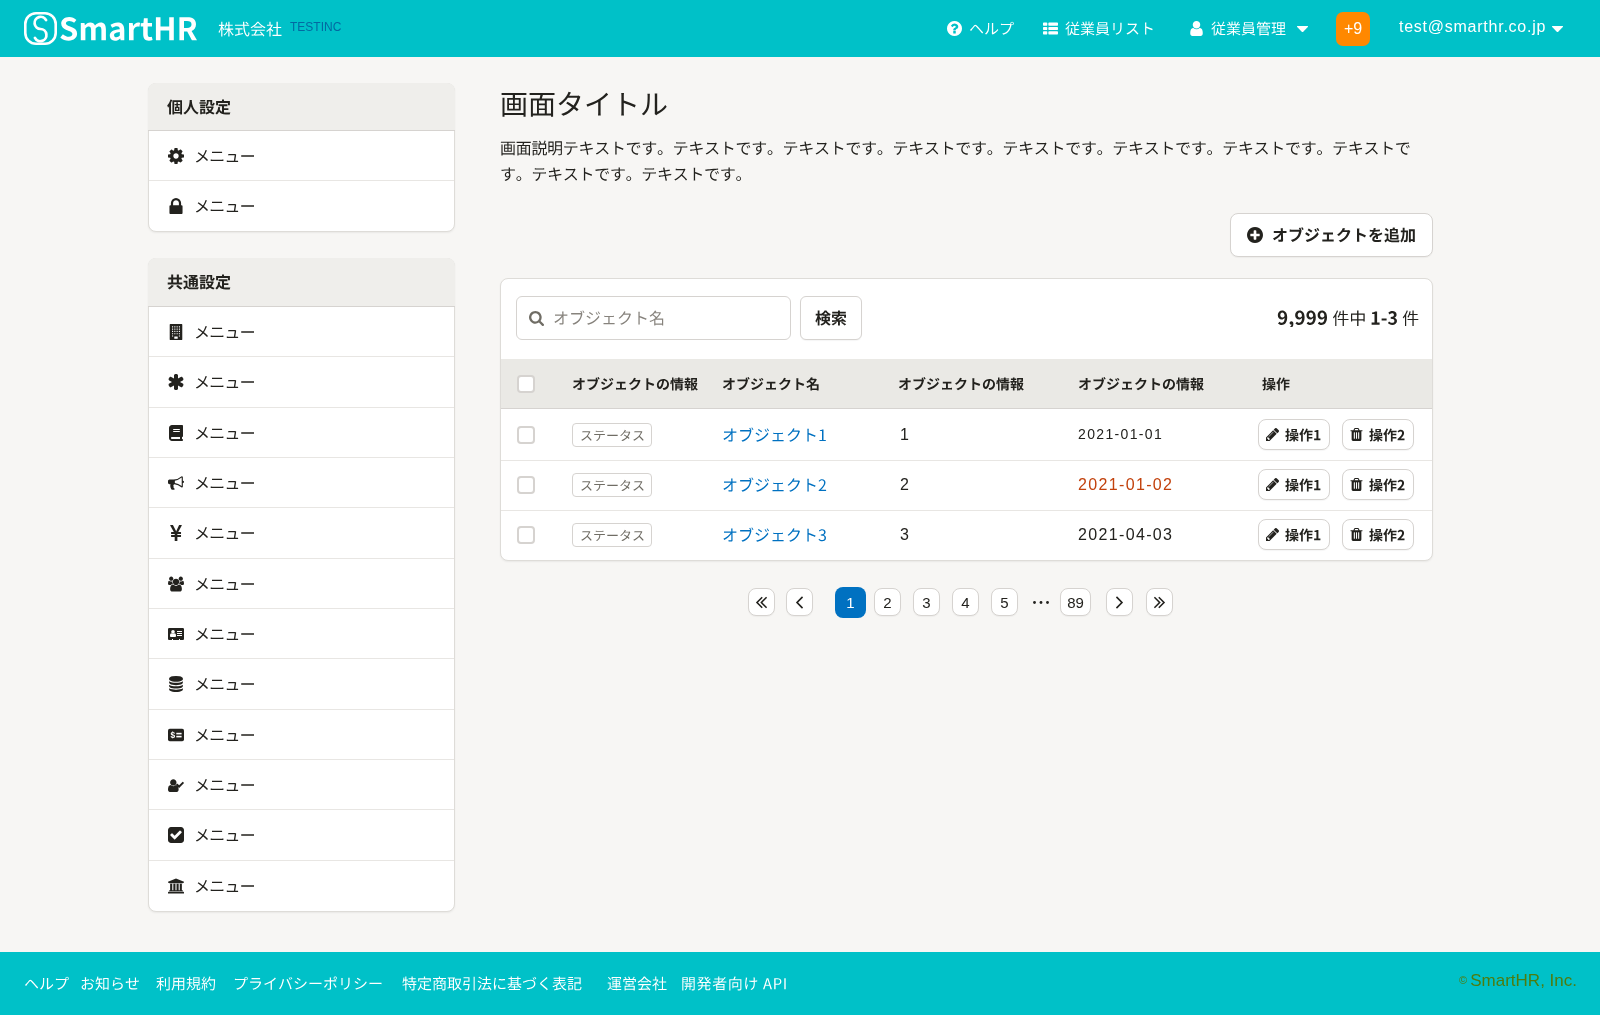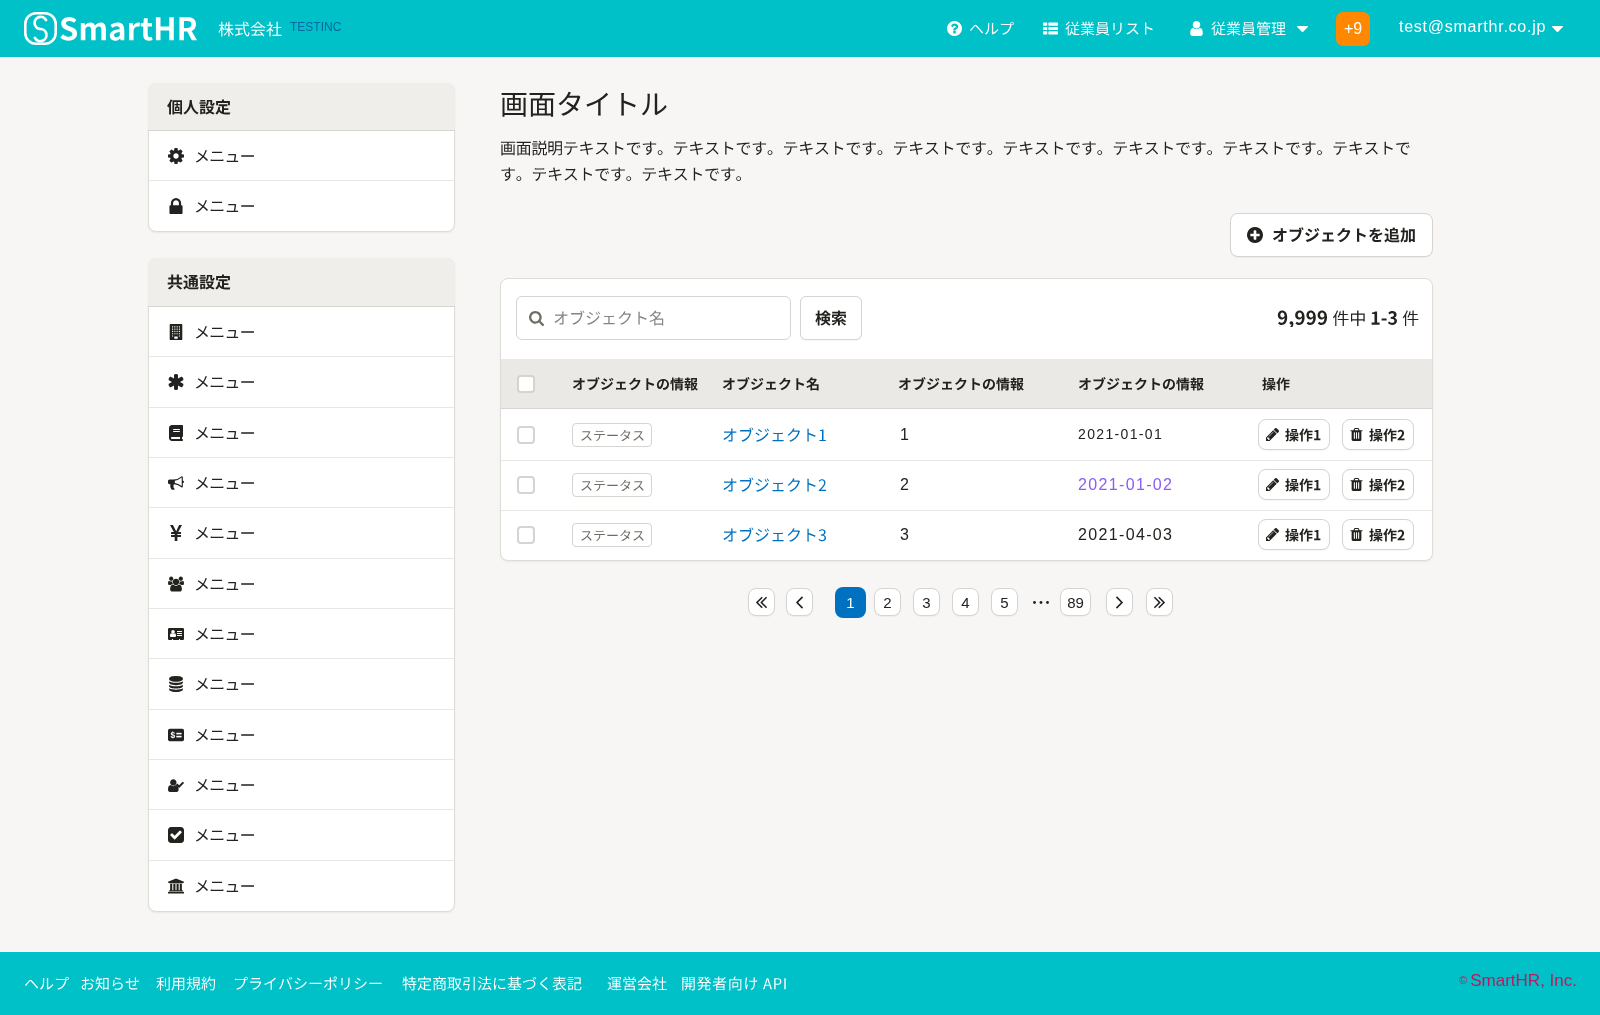--- a/index.html
+++ b/index.html
@@ -297,21 +297,21 @@
     <svg width="65" height="13" viewBox="0 0 65 13" style="display:block">
       <path transform="translate(0,11.4)" fill="#706d65" d="M10.4 -8.7 9.7 -9.2C9.5 -9.1 9.2 -9.1 8.8 -9.1C8.3 -9.1 4.3 -9.1 3.7 -9.1C3.4 -9.1 2.6 -9.2 2.4 -9.2V-8C2.6 -8 3.3 -8.1 3.7 -8.1C4.2 -8.1 8.3 -8.1 8.8 -8.1C8.5 -7 7.5 -5.4 6.7 -4.4C5.3 -3 3.4 -1.4 1.3 -0.6L2.1 0.3C4.1 -0.6 5.8 -2 7.2 -3.5C8.5 -2.3 9.9 -0.8 10.8 0.4L11.7 -0.4C10.8 -1.5 9.3 -3.1 7.9 -4.3C8.8 -5.5 9.6 -7 10.1 -8.1C10.2 -8.3 10.3 -8.6 10.4 -8.7ZM15.8 -9.6V-8.5C16.1 -8.6 16.5 -8.6 17 -8.6C17.7 -8.6 21.5 -8.6 22.2 -8.6C22.6 -8.6 23.1 -8.6 23.4 -8.5V-9.6C23.1 -9.6 22.6 -9.5 22.2 -9.5C21.5 -9.5 17.7 -9.5 17 -9.5C16.5 -9.5 16.2 -9.6 15.8 -9.6ZM14.2 -6.4V-5.3C14.6 -5.3 15 -5.3 15.4 -5.3H19.3C19.2 -4.1 19.1 -3 18.5 -2.1C18 -1.3 17.1 -0.5 16.1 -0.1L17 0.6C18.1 0.1 19.1 -0.9 19.6 -1.8C20.1 -2.7 20.3 -3.9 20.3 -5.3H23.9C24.2 -5.3 24.6 -5.3 24.9 -5.3V-6.4C24.6 -6.3 24.2 -6.3 23.9 -6.3C23.2 -6.3 16.1 -6.3 15.4 -6.3C15 -6.3 14.6 -6.3 14.2 -6.4ZM27.3 -5.6V-4.4C27.7 -4.4 28.4 -4.4 29.1 -4.4C30.1 -4.4 35.3 -4.4 36.3 -4.4C36.9 -4.4 37.4 -4.4 37.7 -4.4V-5.6C37.4 -5.6 36.9 -5.6 36.3 -5.6C35.3 -5.6 30.1 -5.6 29.1 -5.6C28.4 -5.6 27.7 -5.6 27.3 -5.6ZM46 -10.2 44.8 -10.6C44.7 -10.2 44.5 -9.8 44.4 -9.6C43.8 -8.4 42.4 -6.4 40.2 -5L41.1 -4.4C42.5 -5.4 43.7 -6.6 44.5 -7.8H48.9C48.6 -6.7 48 -5.3 47.1 -4.2C46.2 -4.8 45.3 -5.5 44.4 -6L43.7 -5.2C44.5 -4.7 45.5 -4 46.4 -3.4C45.3 -2.1 43.6 -0.9 41.4 -0.2L42.4 0.6C44.6 -0.2 46.1 -1.4 47.3 -2.7C47.8 -2.3 48.3 -1.9 48.7 -1.5L49.5 -2.4C49.1 -2.8 48.6 -3.2 48 -3.6C49 -4.9 49.7 -6.4 50 -7.6C50.1 -7.8 50.2 -8.2 50.3 -8.3L49.5 -8.9C49.3 -8.8 49 -8.7 48.6 -8.7H45.1L45.4 -9.2C45.5 -9.4 45.7 -9.9 46 -10.2ZM62.4 -8.7 61.7 -9.2C61.5 -9.1 61.2 -9.1 60.8 -9.1C60.3 -9.1 56.3 -9.1 55.7 -9.1C55.4 -9.1 54.6 -9.2 54.4 -9.2V-8C54.6 -8 55.3 -8.1 55.7 -8.1C56.2 -8.1 60.3 -8.1 60.8 -8.1C60.5 -7 59.5 -5.4 58.7 -4.4C57.3 -3 55.4 -1.4 53.3 -0.6L54.1 0.3C56.1 -0.6 57.8 -2 59.2 -3.5C60.5 -2.3 61.9 -0.8 62.8 0.4L63.7 -0.4C62.8 -1.5 61.3 -3.1 59.9 -4.3C60.8 -5.5 61.6 -7 62.1 -8.1C62.2 -8.3 62.3 -8.6 62.4 -8.7Z"></path>
     </svg>
   </div>
 <div class="abs" style="left:722px;top:477px">
     <svg width="105" height="16" viewBox="0 0 105 16" style="display:block">
       <path transform="translate(0,14.1)" fill="#0071c1" d="M1.4 -2.3 2.3 -1.2C5.2 -2.7 8 -5.3 9.3 -7.2L9.3 -1.4C9.3 -1 9.2 -0.8 8.8 -0.8C8.2 -0.8 7.3 -0.8 6.5 -1L6.6 0.4C7.4 0.4 8.3 0.4 9.2 0.4C10.1 0.4 10.6 0 10.6 -0.8C10.6 -2.8 10.6 -6 10.5 -8.4H13.1C13.4 -8.4 14 -8.4 14.4 -8.4V-9.7C14 -9.7 13.4 -9.6 13 -9.6H10.5L10.5 -11.2C10.5 -11.6 10.5 -12.1 10.6 -12.5H9.1C9.1 -12.2 9.2 -11.8 9.2 -11.2L9.3 -9.6H3.4C2.9 -9.6 2.4 -9.7 2 -9.7V-8.4C2.5 -8.4 2.9 -8.4 3.5 -8.4H8.7C7.5 -6.5 4.6 -3.8 1.4 -2.3ZM30.1 -13.7 29.3 -13.3C29.7 -12.8 30.2 -11.9 30.6 -11.2L31.5 -11.6C31.1 -12.2 30.5 -13.2 30.1 -13.7ZM29.5 -10.4 28.8 -10.9 29.4 -11.2C29 -11.8 28.5 -12.8 28.1 -13.3L27.2 -12.9C27.6 -12.4 28 -11.6 28.4 -11C28.1 -11 27.9 -11 27.7 -11C27 -11 20.6 -11 19.7 -11C19.2 -11 18.5 -11 18.1 -11.1V-9.6C18.5 -9.7 19 -9.7 19.7 -9.7C20.6 -9.7 26.9 -9.7 27.9 -9.7C27.6 -8.2 26.9 -5.9 25.8 -4.5C24.4 -2.8 22.6 -1.4 19.5 -0.6L20.6 0.6C23.5 -0.4 25.4 -1.8 26.9 -3.7C28.2 -5.4 28.9 -7.9 29.3 -9.6C29.4 -9.9 29.4 -10.2 29.5 -10.4ZM43.5 -11.9 42.6 -11.6C43.1 -10.8 43.6 -9.9 44 -9L44.9 -9.5C44.6 -10.2 43.9 -11.4 43.5 -11.9ZM45.6 -12.7 44.7 -12.3C45.2 -11.6 45.7 -10.7 46.2 -9.8L47.1 -10.3C46.7 -11 46 -12.1 45.6 -12.7ZM36.6 -12.2 35.9 -11.1C36.8 -10.6 38.6 -9.4 39.3 -8.8L40.1 -9.9C39.4 -10.4 37.6 -11.6 36.6 -12.2ZM34.2 -0.7 35 0.6C36.4 0.3 38.7 -0.5 40.3 -1.4C42.8 -2.9 45 -5 46.4 -7.1L45.6 -8.5C44.4 -6.2 42.2 -4.1 39.6 -2.6C38 -1.7 36 -1 34.2 -0.7ZM34.2 -8.6 33.5 -7.5C34.5 -7 36.2 -5.9 37 -5.3L37.7 -6.4C37 -6.9 35.2 -8.1 34.2 -8.6ZM50.5 -1.2V0.1C50.9 0.1 51.3 0.1 51.6 0.1H60.5C60.7 0.1 61.2 0.1 61.6 0.1V-1.2C61.2 -1.2 60.9 -1.2 60.5 -1.2H56.6V-7H59.7C60.1 -7 60.5 -7 60.9 -7V-8.3C60.5 -8.2 60.1 -8.2 59.7 -8.2H52.4C52.1 -8.2 51.6 -8.2 51.3 -8.3V-7C51.6 -7 52.1 -7 52.4 -7H55.3V-1.2H51.6C51.3 -1.2 50.8 -1.2 50.5 -1.2ZM72.6 -12.4 71.1 -12.9C71 -12.5 70.8 -11.9 70.6 -11.6C69.9 -10.2 68.3 -7.9 65.6 -6.2L66.7 -5.4C68.4 -6.6 69.8 -8 70.7 -9.3H76.2C75.8 -7.9 74.8 -5.8 73.6 -4.4C72.1 -2.7 70.1 -1.2 67.2 -0.3L68.4 0.7C71.4 -0.4 73.3 -1.9 74.7 -3.6C76.2 -5.4 77.2 -7.5 77.6 -9.2C77.7 -9.4 77.8 -9.8 78 -10L76.9 -10.7C76.6 -10.5 76.3 -10.5 75.8 -10.5H71.5L71.9 -11.2C72 -11.5 72.3 -12 72.6 -12.4ZM85.4 -1.4C85.4 -0.8 85.4 0 85.3 0.5H86.8C86.8 0 86.7 -0.9 86.7 -1.4L86.7 -6.7C88.5 -6.1 91.3 -5.1 93 -4.1L93.6 -5.5C91.9 -6.3 88.8 -7.5 86.7 -8.1V-10.7C86.7 -11.2 86.8 -11.9 86.8 -12.4H85.3C85.4 -11.9 85.4 -11.2 85.4 -10.7C85.4 -9.4 85.4 -2.3 85.4 -1.4ZM96.7 0H104.1V-1.3H100.8C100.2 -1.3 99.5 -1.2 98.9 -1.2C101.7 -3.8 103.5 -6.1 103.5 -8.5C103.5 -10.6 102.2 -11.9 100.1 -11.9C98.6 -11.9 97.6 -11.3 96.6 -10.2L97.5 -9.4C98.1 -10.2 99 -10.8 99.9 -10.8C101.4 -10.8 102.1 -9.8 102.1 -8.4C102.1 -6.4 100.4 -4.1 96.7 -0.9Z"></path>
     </svg>
   </div>
 <div class="abs" style="left:900px;top:476px;font-size:16px;color:#23221e">2</div>
-<div class="abs" style="left:1078px;top:476px;font-size:16px;letter-spacing:1.35px;color:#8b5cf6">2021-01-02</div>
+<div class="abs" style="left:1078px;top:476px;font-size:16px;letter-spacing:1.35px;color:#c2410c">2021-01-02</div>
 <div class="abs btn" style="left:1258px;top:469px;width:72px;height:31px;gap:6px">
     <svg width="13" height="13" viewBox="0 -1387 1515 1515" style="display:block">
       <path fill="#23221e" d="M363 0 454 -91 219 -326 128 -235V-128H256V0ZM886 -928Q886 -950 864 -950Q854 -950 847 -943L305 -401Q298 -394 298 -384Q298 -362 320 -362Q330 -362 337 -369L879 -911Q886 -918 886 -928ZM832 -1120 1248 -704 416 128H0V-288ZM1515 -1024Q1515 -971 1478 -934L1312 -768L896 -1184L1062 -1349Q1098 -1387 1152 -1387Q1205 -1387 1243 -1349L1478 -1115Q1515 -1076 1515 -1024Z"></path>
     </svg>
     <svg width="37" height="14" viewBox="0 0 37 14" style="display:block">
       <path transform="translate(0,12.3)" fill="#23221e" d="M7.8 -10.2H10.3V-9.3H7.8ZM6.4 -11.4V-8.1H11.9V-11.4ZM6.3 -6.5H7.5V-5.4H6.3ZM10.6 -6.5H11.8V-5.4H10.6ZM1.9 -11.9V-9.2H0.5V-7.7H1.9V-5.2L0.3 -4.7L0.7 -3.1L1.9 -3.5V-0.6C1.9 -0.4 1.8 -0.4 1.7 -0.4C1.6 -0.4 1.2 -0.4 0.8 -0.4C1 0 1.2 0.7 1.2 1.1C2 1.1 2.5 1.1 2.9 0.8C3.3 0.5 3.5 0.1 3.5 -0.6V-4L4.7 -4.5L4.5 -6L3.5 -5.7V-7.7H4.6V-9.2H3.5V-11.9ZM4.9 -3.5V-2.1H7.5C6.6 -1.3 5.2 -0.6 3.9 -0.3C4.2 0.1 4.7 0.7 4.9 1.1C6.1 0.6 7.3 -0.1 8.3 -1V1.3H9.9V-1C10.7 -0.2 11.6 0.5 12.6 0.9C12.9 0.5 13.4 0 13.7 -0.3C12.6 -0.7 11.4 -1.3 10.6 -2.1H13.4V-3.5H9.9V-4.3H13.2V-7.6H9.4V-4.4H8.8V-7.6H5.1V-4.3H8.3V-3.5ZM21.2 -11.8C20.6 -9.7 19.5 -7.7 18.2 -6.5C18.6 -6.2 19.2 -5.6 19.5 -5.3C20.2 -6 20.8 -7 21.4 -8H21.9V1.2H23.6V-1.9H27.4V-3.4H23.6V-5H27.3V-6.5H23.6V-8H27.6V-9.6H22.1C22.4 -10.2 22.6 -10.8 22.8 -11.3ZM17.5 -11.8C16.8 -9.8 15.6 -7.8 14.3 -6.6C14.6 -6.2 15.1 -5.2 15.2 -4.8C15.5 -5.1 15.8 -5.4 16.1 -5.8V1.2H17.8V-8.4C18.3 -9.4 18.8 -10.3 19.1 -11.3ZM29.1 0H35.4V-1.7H33.4V-10.4H31.9C31.2 -10 30.5 -9.7 29.5 -9.5V-8.2H31.4V-1.7H29.1Z"></path>
     </svg>
   </div>
 <div class="abs btn" style="left:1342px;top:469px;width:72px;height:31px;gap:6px">
     <svg width="13" height="13" viewBox="-64 -1408 1536 1536" style="display:block">
@@ -411,12 +411,12 @@
 <div class="abs" style="left:607px;top:976px">
     <svg width="60" height="15" viewBox="0 0 60 15" style="display:block">
       <path transform="translate(0,13.2)" fill="#fff" d="M0.8 -11.6C1.8 -10.9 2.8 -9.8 3.2 -9.1L4.1 -9.8C3.7 -10.5 2.6 -11.5 1.7 -12.2ZM4.6 -12.1V-10.1H5.7V-11.2H12.9V-10.1H14V-12.1ZM3.7 -6.7H0.7V-5.6H2.6V-1.7C1.9 -1.1 1.2 -0.5 0.5 0L1.1 1.1C1.9 0.4 2.5 -0.2 3.2 -0.9C4.2 0.3 5.5 0.8 7.5 0.9C9.2 1 12.4 0.9 14.1 0.9C14.1 0.5 14.3 0 14.4 -0.2C12.6 -0.1 9.2 -0.1 7.5 -0.1C5.7 -0.2 4.4 -0.7 3.7 -1.8ZM6.4 -5.5H8.7V-4.5H6.4ZM9.8 -5.5H12.1V-4.5H9.8ZM6.4 -7.3H8.7V-6.3H6.4ZM9.8 -7.3H12.1V-6.3H9.8ZM4.4 -2.9V-2H8.7V-0.6H9.8V-2H14.2V-2.9H9.8V-3.8H13.2V-8H9.8V-9H13.6V-9.8H9.8V-10.8H8.7V-9.8H5V-9H8.7V-8H5.4V-3.8H8.7V-2.9ZM19.7 -7.2H25.5V-5.5H19.7ZM17.6 -3.4V1.2H18.6V0.6H26.6V1.2H27.8V-3.4H22.4L22.9 -4.6H26.6V-8.1H18.6V-4.6H21.7C21.6 -4.2 21.5 -3.8 21.3 -3.4ZM18.6 -0.4V-2.4H26.6V-0.4ZM21 -12.3C21.4 -11.7 21.9 -10.8 22.1 -10.2H19.2L19.6 -10.4C19.4 -11 18.8 -11.8 18.2 -12.4L17.3 -12C17.7 -11.5 18.2 -10.8 18.5 -10.2H16.4V-7.3H17.4V-9.2H27.7V-7.3H28.8V-10.2H26.4C26.9 -10.8 27.4 -11.4 27.9 -12.1L26.7 -12.5C26.4 -11.8 25.7 -10.9 25.2 -10.2H22.5L23.2 -10.5C23 -11.1 22.5 -12 22 -12.6ZM33.9 -7.9V-6.9H41.1V-7.9ZM37.4 -11.5C38.9 -9.6 41.5 -7.5 43.8 -6.4C44 -6.7 44.3 -7.2 44.5 -7.4C42.2 -8.4 39.6 -10.3 38 -12.6H36.8C35.6 -10.7 33.1 -8.5 30.5 -7.3C30.8 -7 31.1 -6.6 31.2 -6.3C33.8 -7.6 36.2 -9.7 37.4 -11.5ZM39 -2.8C39.7 -2.2 40.4 -1.5 41 -0.8L34.9 -0.5C35.5 -1.6 36.1 -2.9 36.7 -4H43.8V-5.1H31.3V-4H35.3C34.9 -2.9 34.2 -1.5 33.7 -0.5L31.5 -0.4L31.6 0.7C34.2 0.6 38.1 0.4 41.8 0.2C42.1 0.6 42.3 0.9 42.5 1.2L43.5 0.6C42.8 -0.5 41.3 -2.1 40 -3.3ZM54.9 -12.5V-7.7H51.7V-6.6H54.9V-0.3H51.1V0.8H59.6V-0.3H56V-6.6H59.2V-7.7H56V-12.5ZM48.2 -12.6V-9.8H45.8V-8.7H50C49 -6.8 47.1 -4.9 45.3 -3.8C45.5 -3.6 45.8 -3.1 45.9 -2.8C46.7 -3.3 47.5 -3.9 48.2 -4.7V1.2H49.3V-5.1C50 -4.4 50.8 -3.6 51.2 -3.1L51.9 -4C51.5 -4.4 50.2 -5.5 49.5 -6.1C50.3 -7.1 51 -8.2 51.5 -9.4L50.8 -9.8L50.6 -9.8H49.3V-12.6Z"></path>
     </svg>
   </div>
 <div class="abs" style="left:681px;top:976px">
     <svg width="107" height="15" viewBox="0 0 107 15" style="display:block">
       <path transform="translate(0,13.2)" fill="#fff" d="M8.5 -5V-3.4H6.4V-5ZM3.5 -3.4V-2.4H5.4C5.3 -1.6 4.8 -0.3 3.6 0.4C3.8 0.6 4.2 0.9 4.3 1.1C5.8 0.2 6.3 -1.4 6.4 -2.4H8.5V0.9H9.5V-2.4H11.5V-3.4H9.5V-5H11.2V-6H3.8V-5H5.4V-3.4ZM5.7 -9.1V-7.8H2.4V-9.1ZM5.7 -9.9H2.4V-11.1H5.7ZM12.6 -9.1V-7.8H9.2V-9.1ZM12.6 -9.9H9.2V-11.1H12.6ZM13.2 -12H8.1V-6.9H12.6V-0.3C12.6 0 12.6 0 12.3 0.1C12.1 0.1 11.3 0.1 10.5 0C10.6 0.3 10.8 0.9 10.8 1.2C12 1.2 12.7 1.2 13.2 1C13.6 0.8 13.7 0.4 13.7 -0.3V-12ZM1.3 -12V1.2H2.4V-6.9H6.8V-12ZM28.9 -10.7C28.3 -10.1 27.4 -9.4 26.7 -8.8C26.4 -9.1 26 -9.5 25.7 -9.9C26.4 -10.5 27.3 -11.2 27.9 -11.8L27.1 -12.4C26.6 -11.9 25.9 -11.2 25.2 -10.7C24.9 -11.3 24.5 -11.9 24.3 -12.6L23.3 -12.3C24.1 -10.3 25.2 -8.6 26.7 -7.3H19.6C20.9 -8.4 22.1 -9.9 22.7 -11.6L22 -12L21.8 -12H17.5V-11H21.2C20.9 -10.3 20.4 -9.6 19.8 -9C19.3 -9.4 18.6 -10 18 -10.4L17.3 -9.8C17.9 -9.4 18.6 -8.7 19.1 -8.3C18.2 -7.4 17.1 -6.7 16 -6.3C16.3 -6.1 16.6 -5.7 16.7 -5.4C17.5 -5.8 18.3 -6.2 19 -6.8V-6.2H20.6V-4.2V-4H17.1V-2.9H20.5C20.2 -1.7 19.3 -0.5 16.8 0.4C17 0.6 17.4 1 17.5 1.3C20.4 0.2 21.4 -1.3 21.6 -2.9H24.3V-0.5C24.3 0.8 24.7 1.1 25.9 1.1C26.2 1.1 27.6 1.1 27.9 1.1C29 1.1 29.3 0.5 29.4 -1.4C29.1 -1.5 28.7 -1.6 28.4 -1.8C28.4 -0.2 28.3 0.1 27.8 0.1C27.5 0.1 26.3 0.1 26.1 0.1C25.6 0.1 25.5 0 25.5 -0.5V-2.9H29.1V-4H25.5V-6.2H27.2V-6.8C27.9 -6.3 28.6 -5.8 29.4 -5.5C29.6 -5.8 29.9 -6.2 30.2 -6.4C29.1 -6.8 28.2 -7.4 27.3 -8.2C28.1 -8.7 29 -9.4 29.7 -10.1ZM21.7 -6.2H24.3V-4H21.7V-4.2ZM43.8 -12.1C43.2 -11.4 42.7 -10.7 42 -10.1V-10.7H38.3V-12.6H37.2V-10.7H33.3V-9.7H37.2V-7.8H32V-6.8H37.9C36 -5.5 33.9 -4.5 31.7 -3.8C31.9 -3.5 32.2 -3.1 32.4 -2.8C33.3 -3.2 34.3 -3.6 35.2 -4V1.2H36.3V0.7H42.4V1.1H43.5V-5.2H37.3C38.1 -5.7 39 -6.2 39.7 -6.8H45.4V-7.8H41.1C42.4 -8.9 43.7 -10.2 44.7 -11.6ZM38.3 -7.8V-9.7H41.7C41 -9 40.2 -8.4 39.4 -7.8ZM36.3 -1.8H42.4V-0.3H36.3ZM36.3 -2.7V-4.2H42.4V-2.7ZM53.4 -12.6C53.2 -11.9 52.8 -10.8 52.4 -10H48.3V1.2H49.4V-8.9H59.3V-0.3C59.3 0 59.2 0.1 58.9 0.1C58.6 0.1 57.5 0.1 56.5 0C56.6 0.4 56.8 0.9 56.8 1.2C58.2 1.2 59.2 1.2 59.7 1C60.2 0.8 60.4 0.4 60.4 -0.3V-10H53.7C54 -10.7 54.4 -11.6 54.8 -12.4ZM52.4 -5.9H56.2V-3H52.4ZM51.4 -6.9V-0.9H52.4V-1.9H57.2V-6.9ZM66.2 -11.5 64.8 -11.6C64.8 -11.3 64.8 -10.9 64.8 -10.6C64.6 -9.4 64.2 -7 64.2 -4.6C64.2 -2.7 64.7 -0.8 65 0.1L66 0C66 -0.1 66 -0.3 66 -0.5C65.9 -0.7 66 -0.9 66 -1.2C66.2 -1.9 66.6 -3.4 67 -4.5L66.4 -4.9C66.1 -4.1 65.8 -3.2 65.5 -2.6C65 -5 65.5 -8.3 66 -10.5C66 -10.8 66.2 -11.2 66.2 -11.5ZM68.3 -8.6V-7.4C69 -7.3 70 -7.3 70.8 -7.3C71.4 -7.3 72 -7.3 72.7 -7.3V-6.9C72.7 -4 72.6 -2.3 71 -0.9C70.6 -0.5 70 -0.2 69.5 0L70.6 0.9C73.8 -1 73.8 -3.4 73.8 -6.9V-7.4C74.7 -7.5 75.5 -7.6 76.2 -7.7V-8.9C75.5 -8.7 74.7 -8.6 73.8 -8.5L73.8 -10.8C73.8 -11.1 73.8 -11.4 73.8 -11.7H72.4C72.5 -11.5 72.5 -11.1 72.6 -10.8C72.6 -10.4 72.6 -9.4 72.6 -8.5C72 -8.4 71.4 -8.4 70.8 -8.4C69.9 -8.4 69 -8.5 68.3 -8.6ZM82 0H83.4L84.5 -3.4H88.5L89.5 0H91L87.3 -11H85.7ZM84.8 -4.5 85.4 -6.1C85.8 -7.4 86.1 -8.6 86.5 -9.9H86.5C86.9 -8.6 87.2 -7.4 87.6 -6.1L88.2 -4.5ZM93.2 0H94.6V-4.4H96.4C98.8 -4.4 100.4 -5.4 100.4 -7.8C100.4 -10.2 98.8 -11 96.3 -11H93.2ZM94.6 -5.5V-9.9H96.1C98.1 -9.9 99.1 -9.4 99.1 -7.8C99.1 -6.2 98.1 -5.5 96.2 -5.5ZM103.3 0H104.7V-11H103.3Z"></path>
     </svg>
   </div>
-<div class="abs" style="right:23px;top:971px;color:#be185d;font-size:17px"><span style="font-size:11px;vertical-align:2.5px">© </span>SmartHR, Inc.</div>
+<div class="abs" style="right:23px;top:971px;color:#4d7c0f;font-size:17px"><span style="font-size:11px;vertical-align:2.5px">© </span>SmartHR, Inc.</div>
 </body></html>

